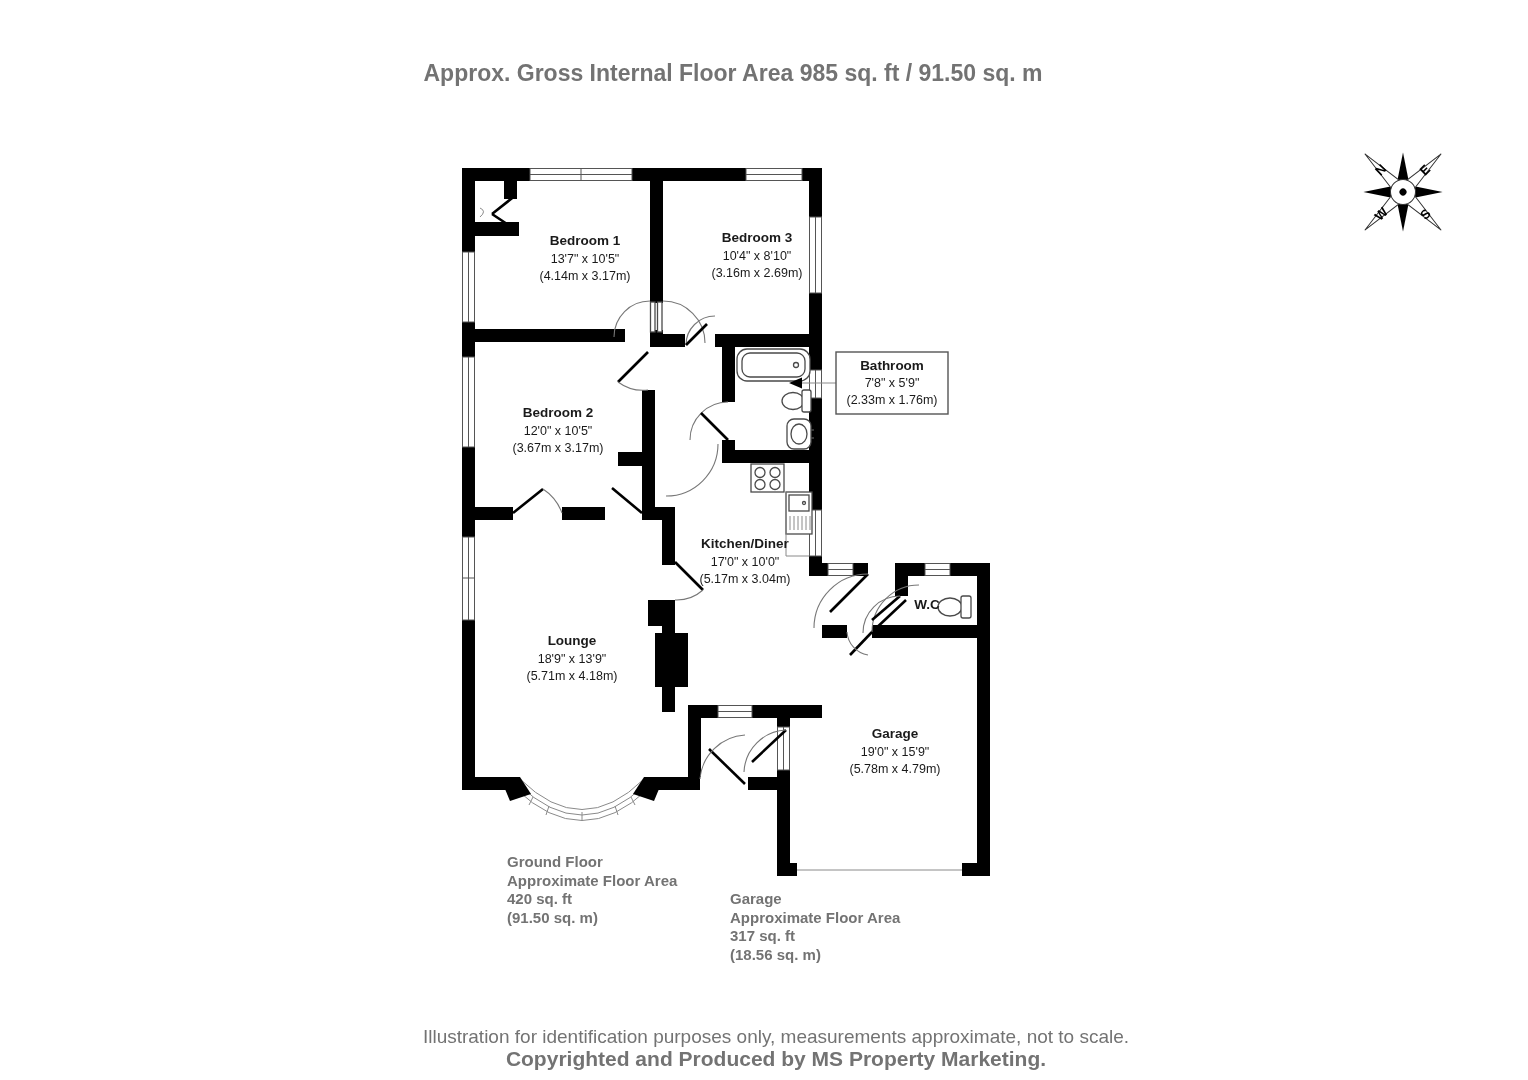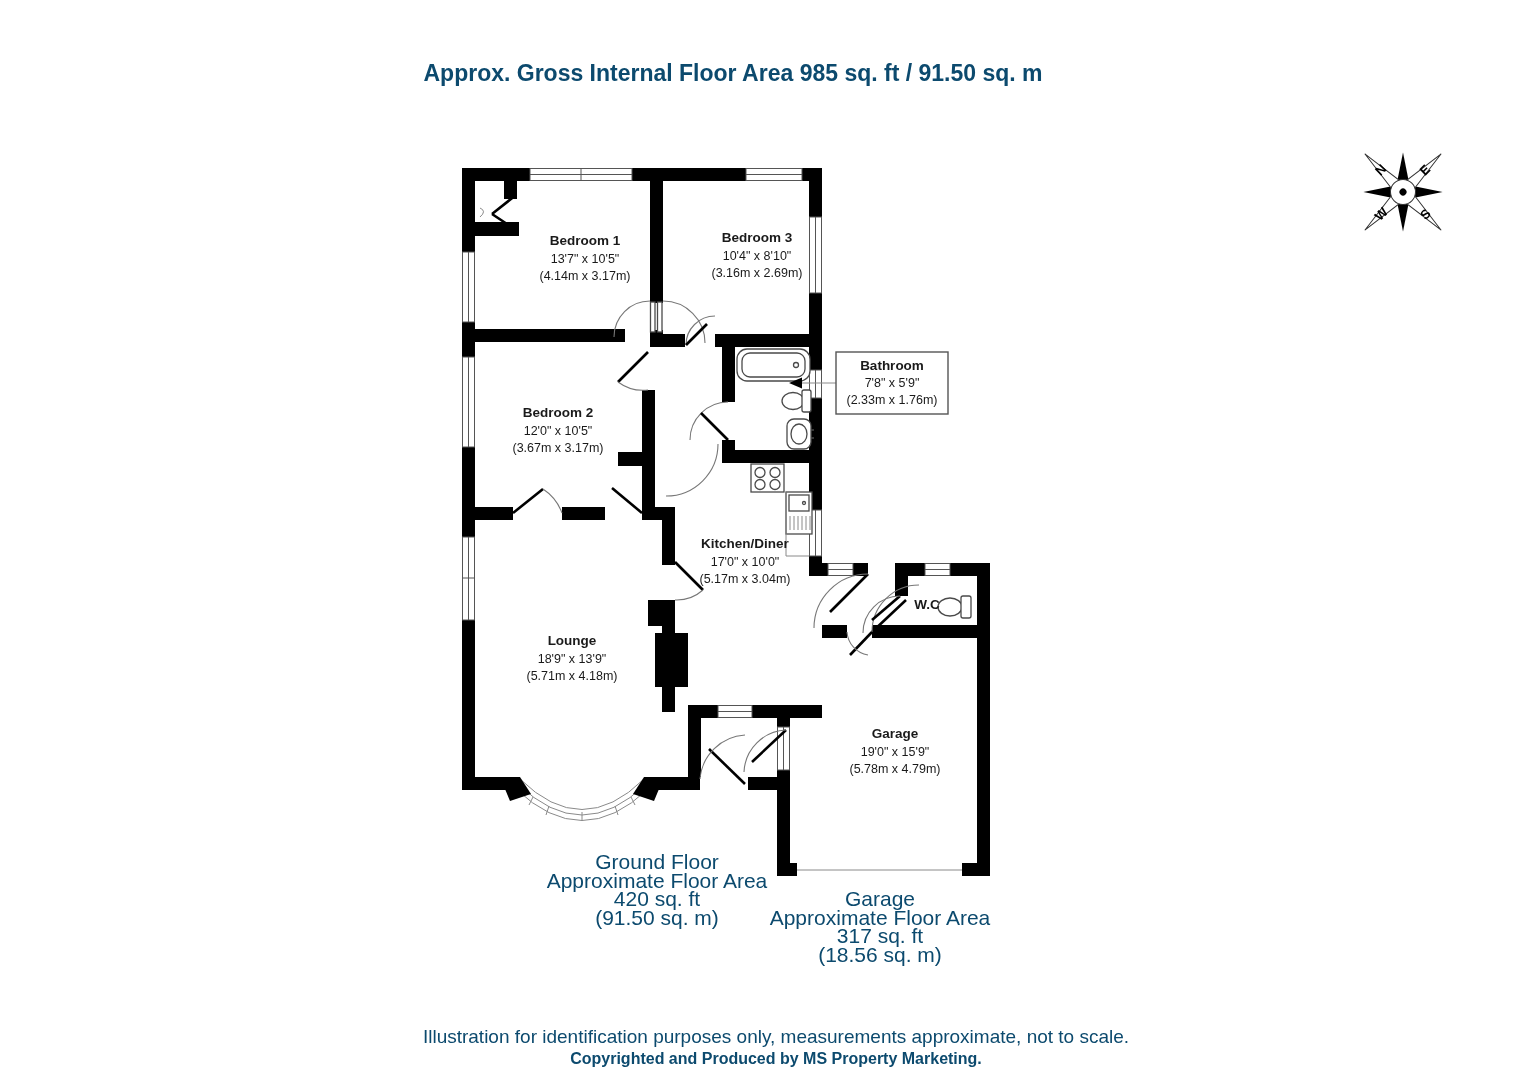--- a/index.html
+++ b/index.html
@@ -1,25 +1,25 @@
 <!DOCTYPE html>
 <html><head>
 <meta charset="utf-8">
 <style>
   html,body{margin:0;padding:0;background:#fff;}
   .page{position:relative;width:1528px;height:1080px;background:#fff;
-        font-family:"Liberation Sans",sans-serif;color:#0c4a6e;overflow:hidden;}
+        font-family:"Liberation Sans",sans-serif;color:#737373;overflow:hidden;}
   .center-col{position:absolute;left:0;width:1466px;text-align:center;}
   .title-block{top:60px;font-weight:bold;font-size:23px;line-height:27px;}
-  .area-block{position:absolute;width:300px;text-align:center;
-              font-weight:normal;font-size:21px;line-height:18.5px;}
+  .area-block{position:absolute;width:300px;
+              font-weight:bold;font-size:15px;line-height:18.5px;}
   .ground-block{left:507px;top:853px;}
   .garage-block{left:730px;top:890px;}
   .footer-block{top:1026px;font-size:19px;line-height:22px;padding-left:43px;}
-  .footer-bold{font-weight:bold;font-size:16px;}
+  .footer-bold{font-weight:bold;font-size:21px;}
   svg{position:absolute;left:0;top:0;}
   .win rect{fill:#fff;}
   .win path{stroke:#555;stroke-width:1;fill:none;}
   .arc{stroke:#777;stroke-width:1.1;fill:none;}
   .leaf{stroke:#000;stroke-width:2.6;fill:none;}
   .fix{stroke:#4a4a4a;stroke-width:1.3;fill:#fff;}
   .thinline{stroke:#8a8a8a;stroke-width:1;fill:none;}
   .rname{font:bold 13.5px "Liberation Sans",sans-serif;fill:#1a1a1a;}
   .rdim{font:12.5px "Liberation Sans",sans-serif;fill:#1a1a1a;}
   .ctext{font:bold 13px "Liberation Sans",sans-serif;fill:#000;}

